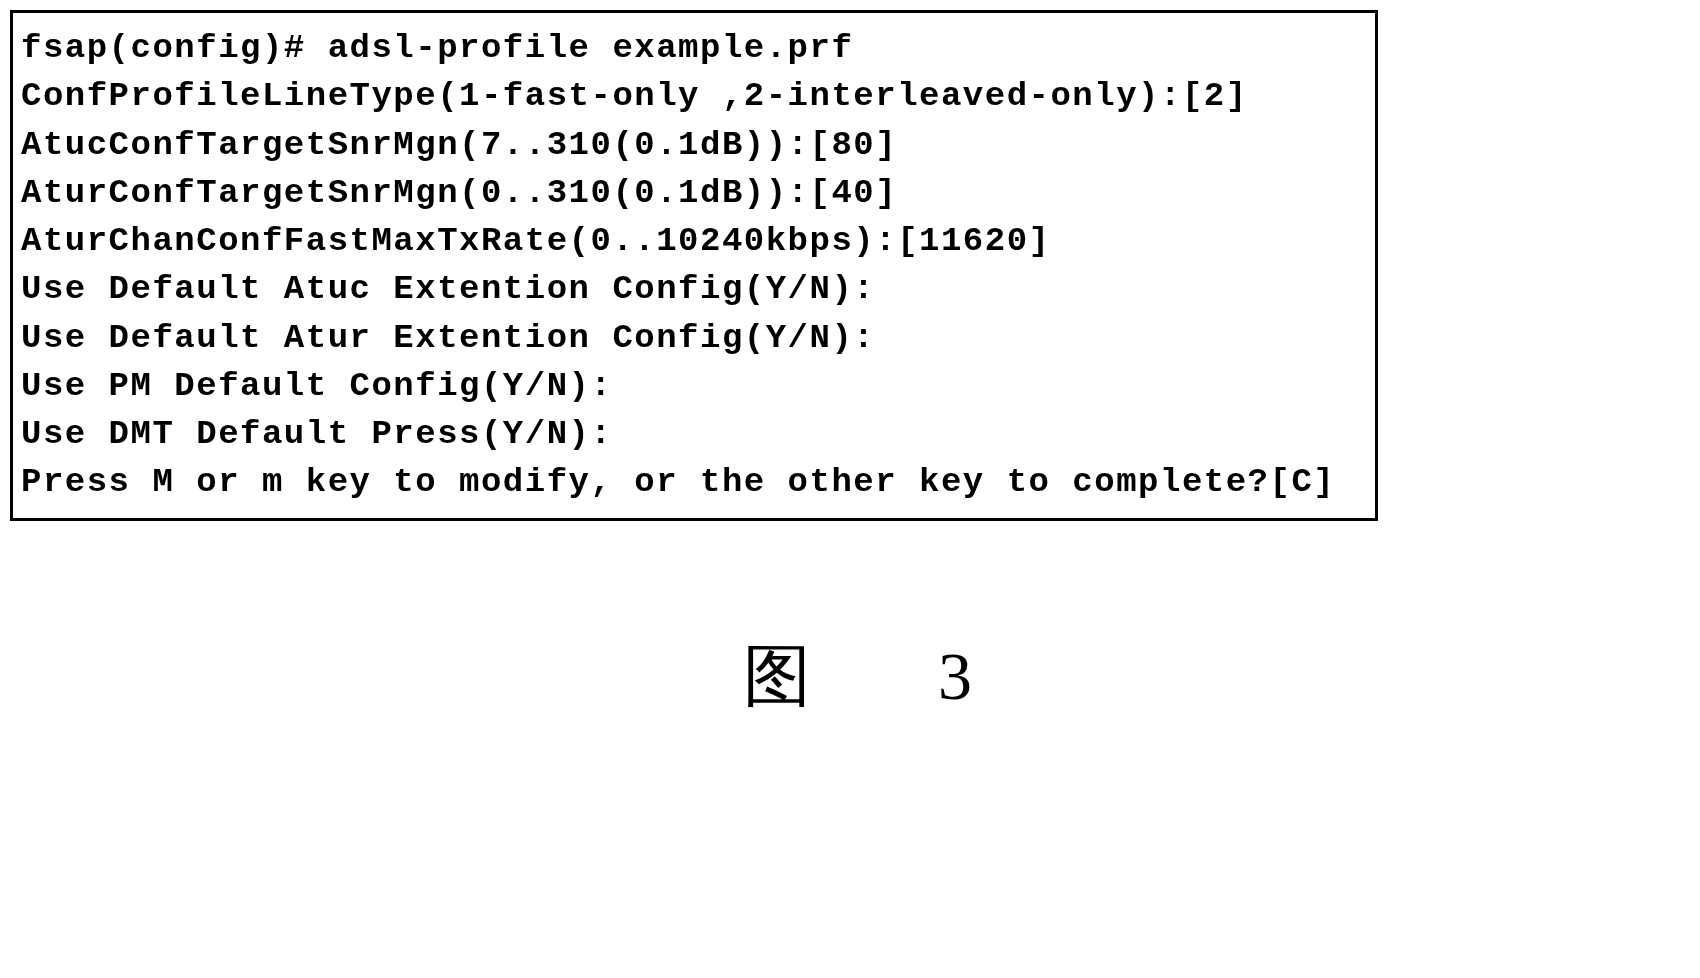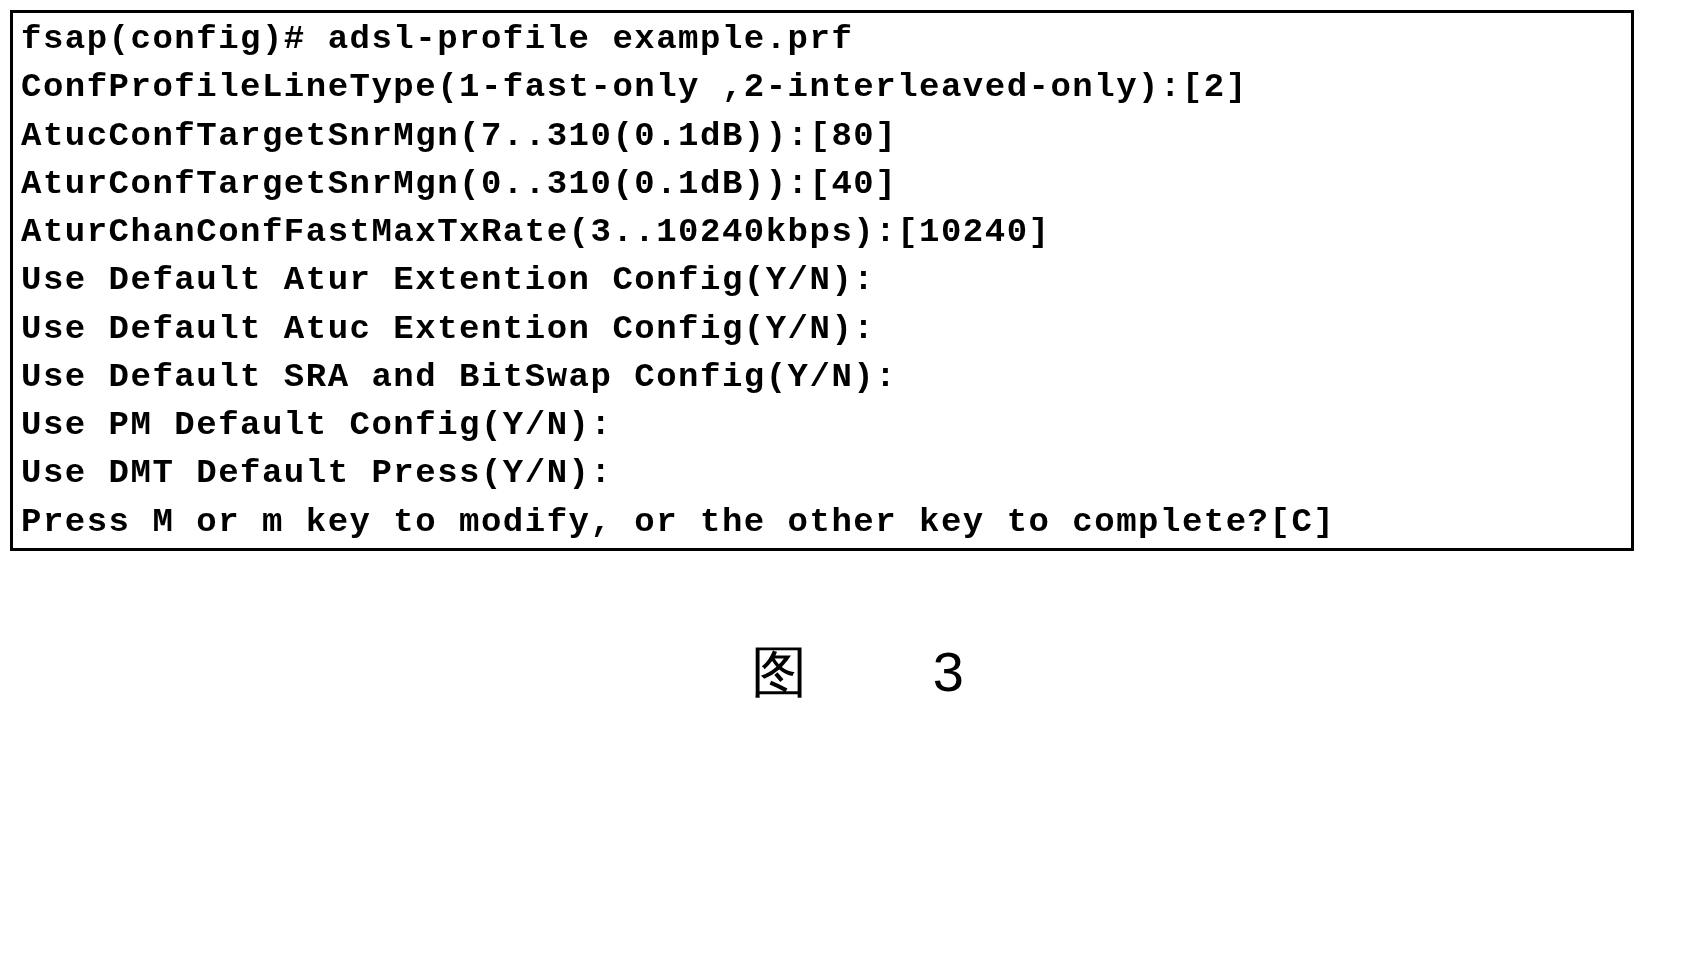--- a/index.html
+++ b/index.html
@@ -9,52 +9,51 @@
     }
     body {
       background: #ffffff;
       font-family: "Courier New", Courier, monospace;
       padding: 10px;
       width: 1700px;
       height: 978px;
     }
     .terminal-container {
       border: 3px solid #000000;
-      padding: 2px 8px;
+      padding: 11px 8px;
       background: #ffffff;
-      width: 1624px;
+      width: 1368px;
     }
     .terminal-line {
       font-size: 34px;
       font-weight: bold;
       color: #000000;
       white-space: pre;
       line-height: 1.42;
       letter-spacing: 1.5px;
       font-family: "Courier New", Courier, monospace;
     }
     .figure-caption {
       text-align: center;
-      margin-top: 84px;
-      font-size: 56px;
+      margin-top: 110px;
+      font-size: 68px;
       letter-spacing: 55px;
-      font-family: Liberation Sans, sans-serif;
+      font-family: Liberation Serif, serif;
       padding-left: 70px;
     }
   </style>
 </head>
 <body>
 
 <div class="terminal-container">
   <div class="terminal-line">fsap(config)# adsl-profile example.prf</div>
   <div class="terminal-line">ConfProfileLineType(1-fast-only ,2-interleaved-only):[2]</div>
   <div class="terminal-line">AtucConfTargetSnrMgn(7..310(0.1dB)):[80]</div>
   <div class="terminal-line">AturConfTargetSnrMgn(0..310(0.1dB)):[40]</div>
-  <div class="terminal-line">AturChanConfFastMaxTxRate(3..10240kbps):[10240]</div>
+  <div class="terminal-line">AturChanConfFastMaxTxRate(0..10240kbps):[11620]</div>
+  <div class="terminal-line">Use Default Atuc Extention Config(Y/N):</div>
   <div class="terminal-line">Use Default Atur Extention Config(Y/N):</div>
-  <div class="terminal-line">Use Default Atuc Extention Config(Y/N):</div>
-  <div class="terminal-line">Use Default SRA and BitSwap Config(Y/N):</div>
   <div class="terminal-line">Use PM Default Config(Y/N):</div>
   <div class="terminal-line">Use DMT Default Press(Y/N):</div>
   <div class="terminal-line">Press M or m key to modify, or the other key to complete?[C]</div>
 </div>
 
 <div class="figure-caption">图 3</div>
 
 </body></html>

